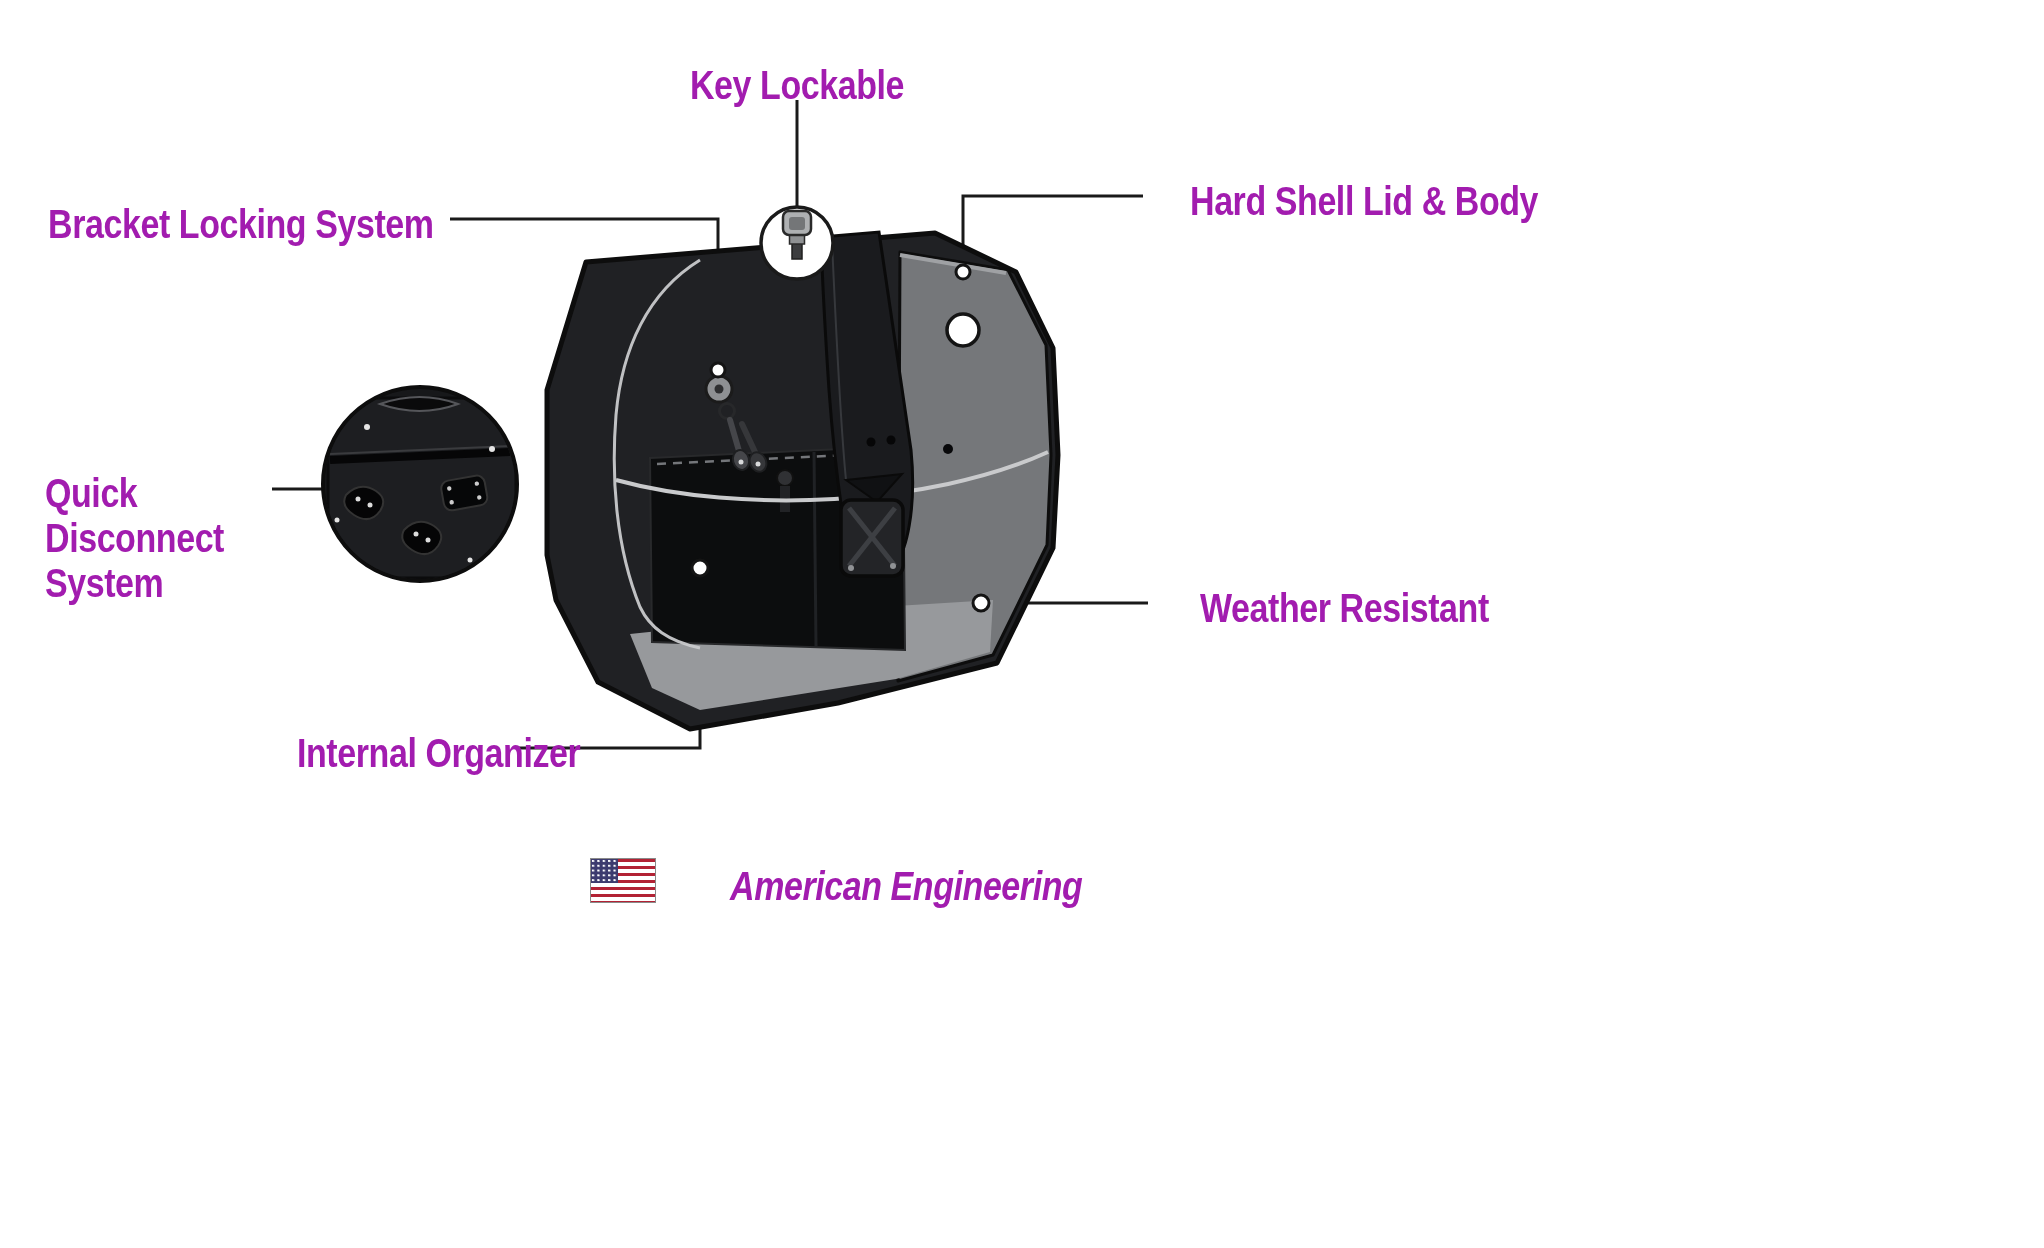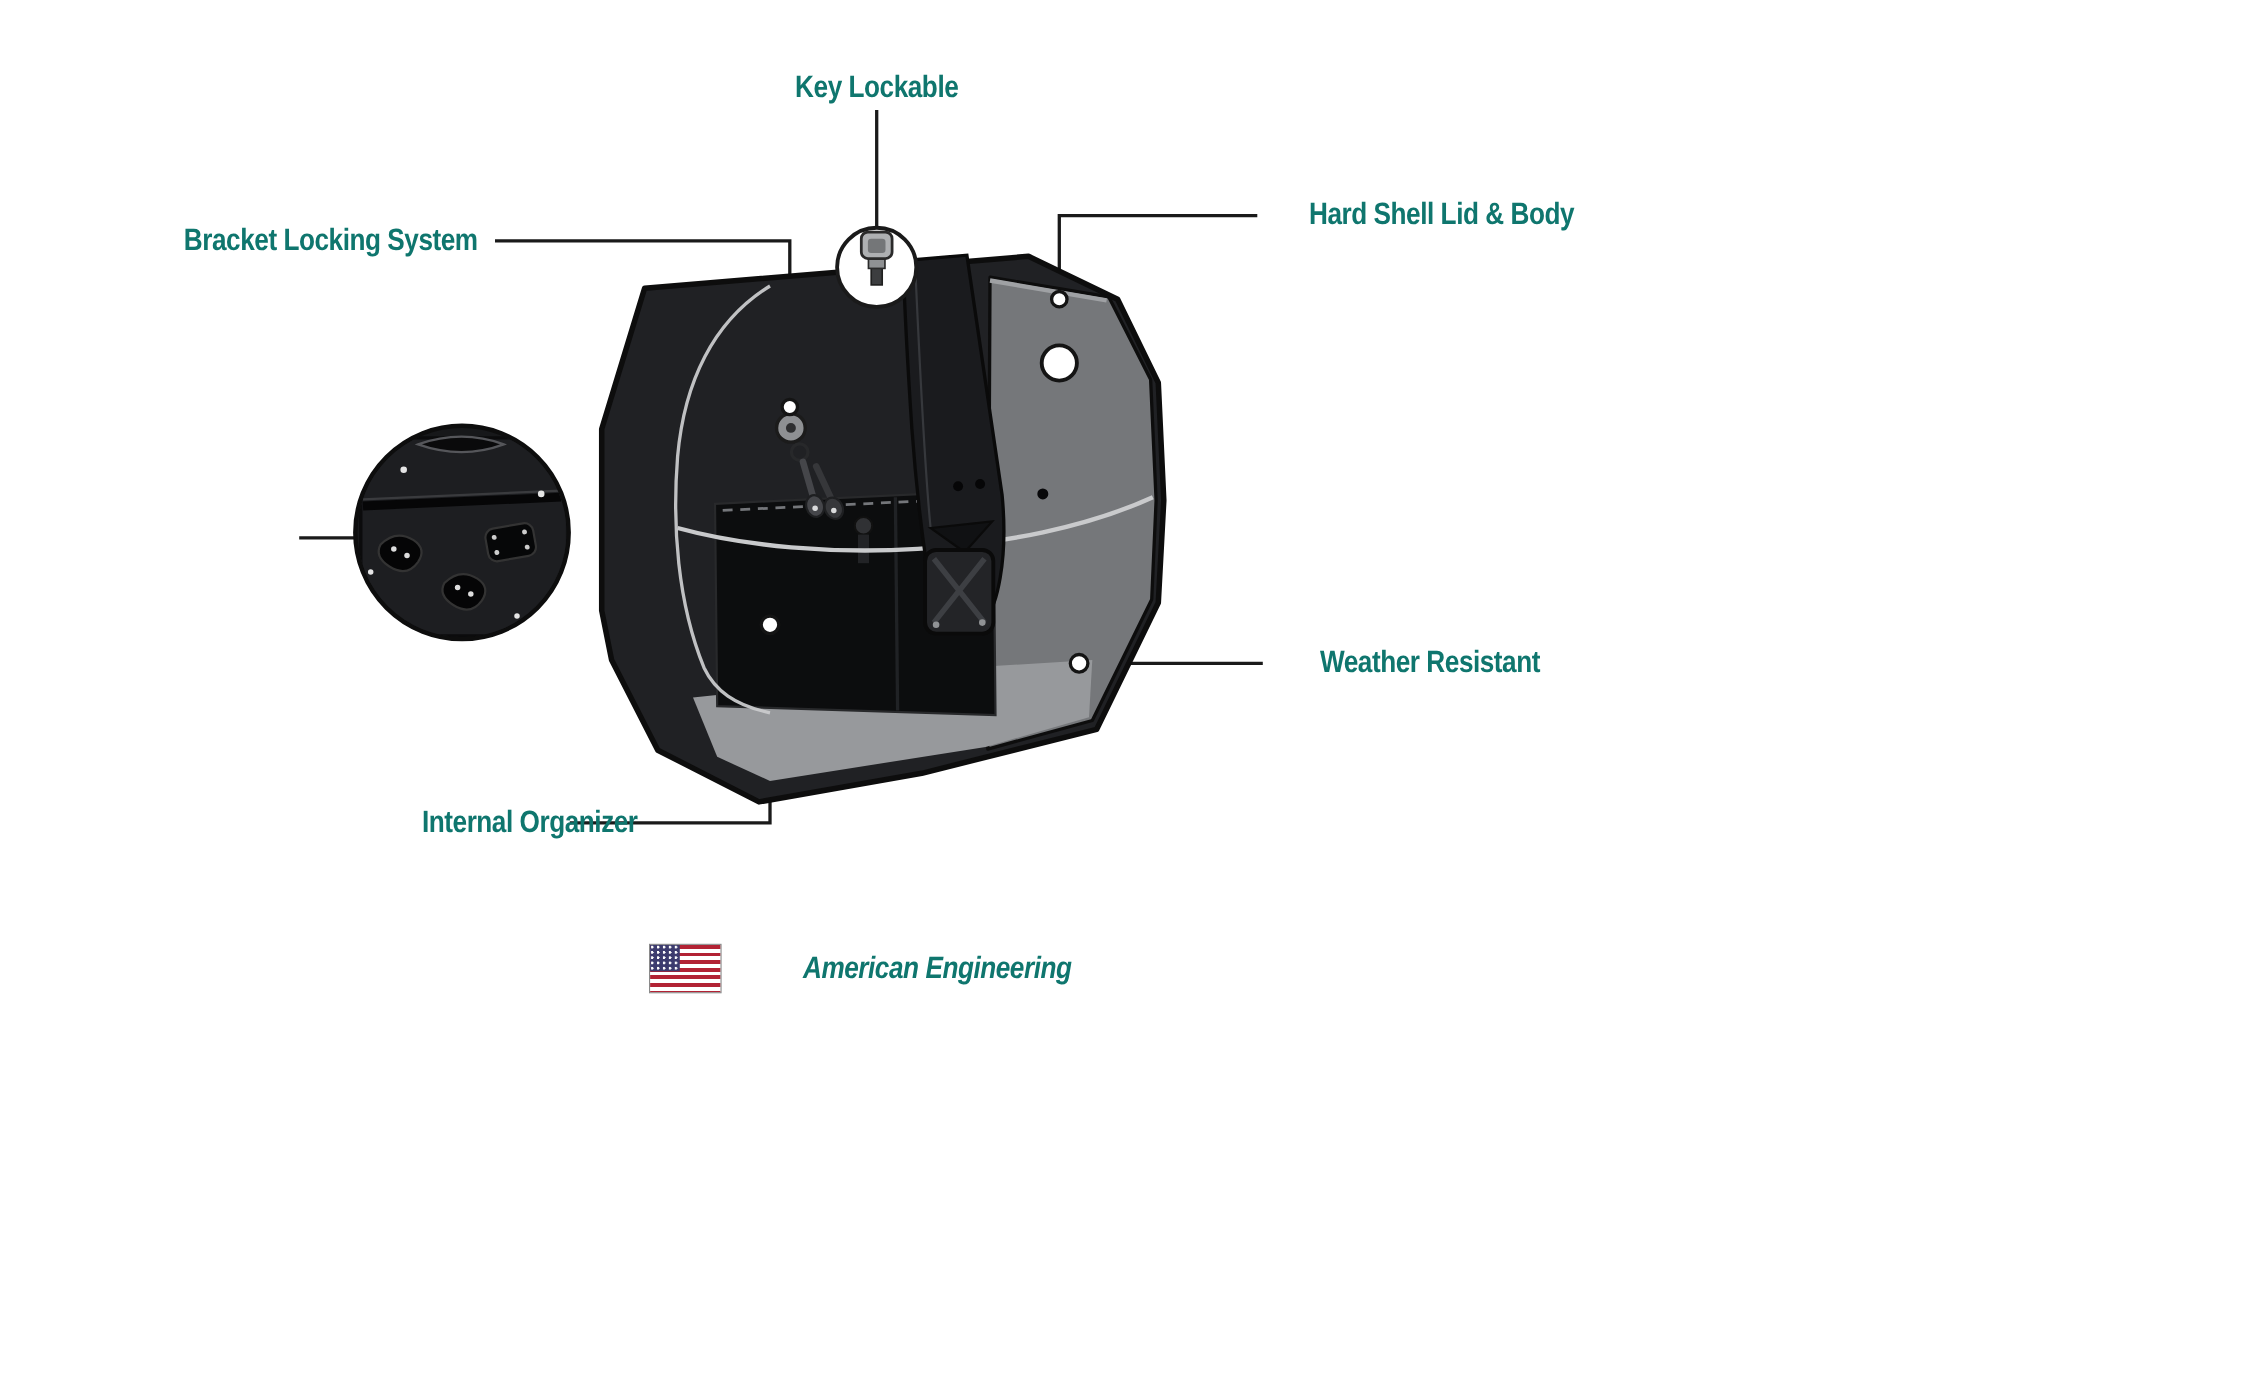--- a/index.html
+++ b/index.html
@@ -6,22 +6,22 @@
   .stage {
     position:relative;
     width:2044px; height:1248px;
     background:#ffffff;
     font-family:"Liberation Sans", sans-serif;
     overflow:hidden;
   }
   .illustration-svg { position:absolute; left:0; top:0; z-index:1; }
   .label {
     position:absolute; z-index:2;
-    font-weight:700; font-size:28px; line-height:1.12;
-    letter-spacing:-0.5px; color:#0f766e; white-space:nowrap;
+    font-weight:700; font-size:40px; line-height:1.12;
+    letter-spacing:-0.5px; color:#a21caf; white-space:nowrap;
   }
   .label .inner { display:inline-block; transform:scaleX(0.85); }
   .o-left  .inner { transform-origin:left center; }
   .o-right .inner { transform-origin:right center; }
   .o-center .inner { transform-origin:center center; }
   .center { transform:translateX(-50%); }
   .right-align { text-align:right; }
   .wrap { white-space:normal; }
   .wrap .inner { width:265px; }
 
@@ -168,20 +168,23 @@
   </div>
 
   <div class="label o-left" style="left:1190px; top:179px;">
     <span class="inner">Hard Shell Lid &amp; Body</span>
   </div>
 
   <div class="label o-right right-align" style="right:1610px; top:202px;">
     <span class="inner">Bracket Locking System</span>
   </div>
 
+  <div class="label o-left wrap" style="left:45px; top:471px;">
+    <span class="inner">Quick Disconnect System</span>
+  </div>
 
   <div class="label o-left" style="left:1156px; top:586px;margin-left:44px;">
     <span class="inner">Weather Resistant</span>
   </div>
 
   <div class="label o-right right-align" style="right:1464px; top:731px;">
     <span class="inner">Internal Organizer</span>
   </div>
 
   <div class="flag">

